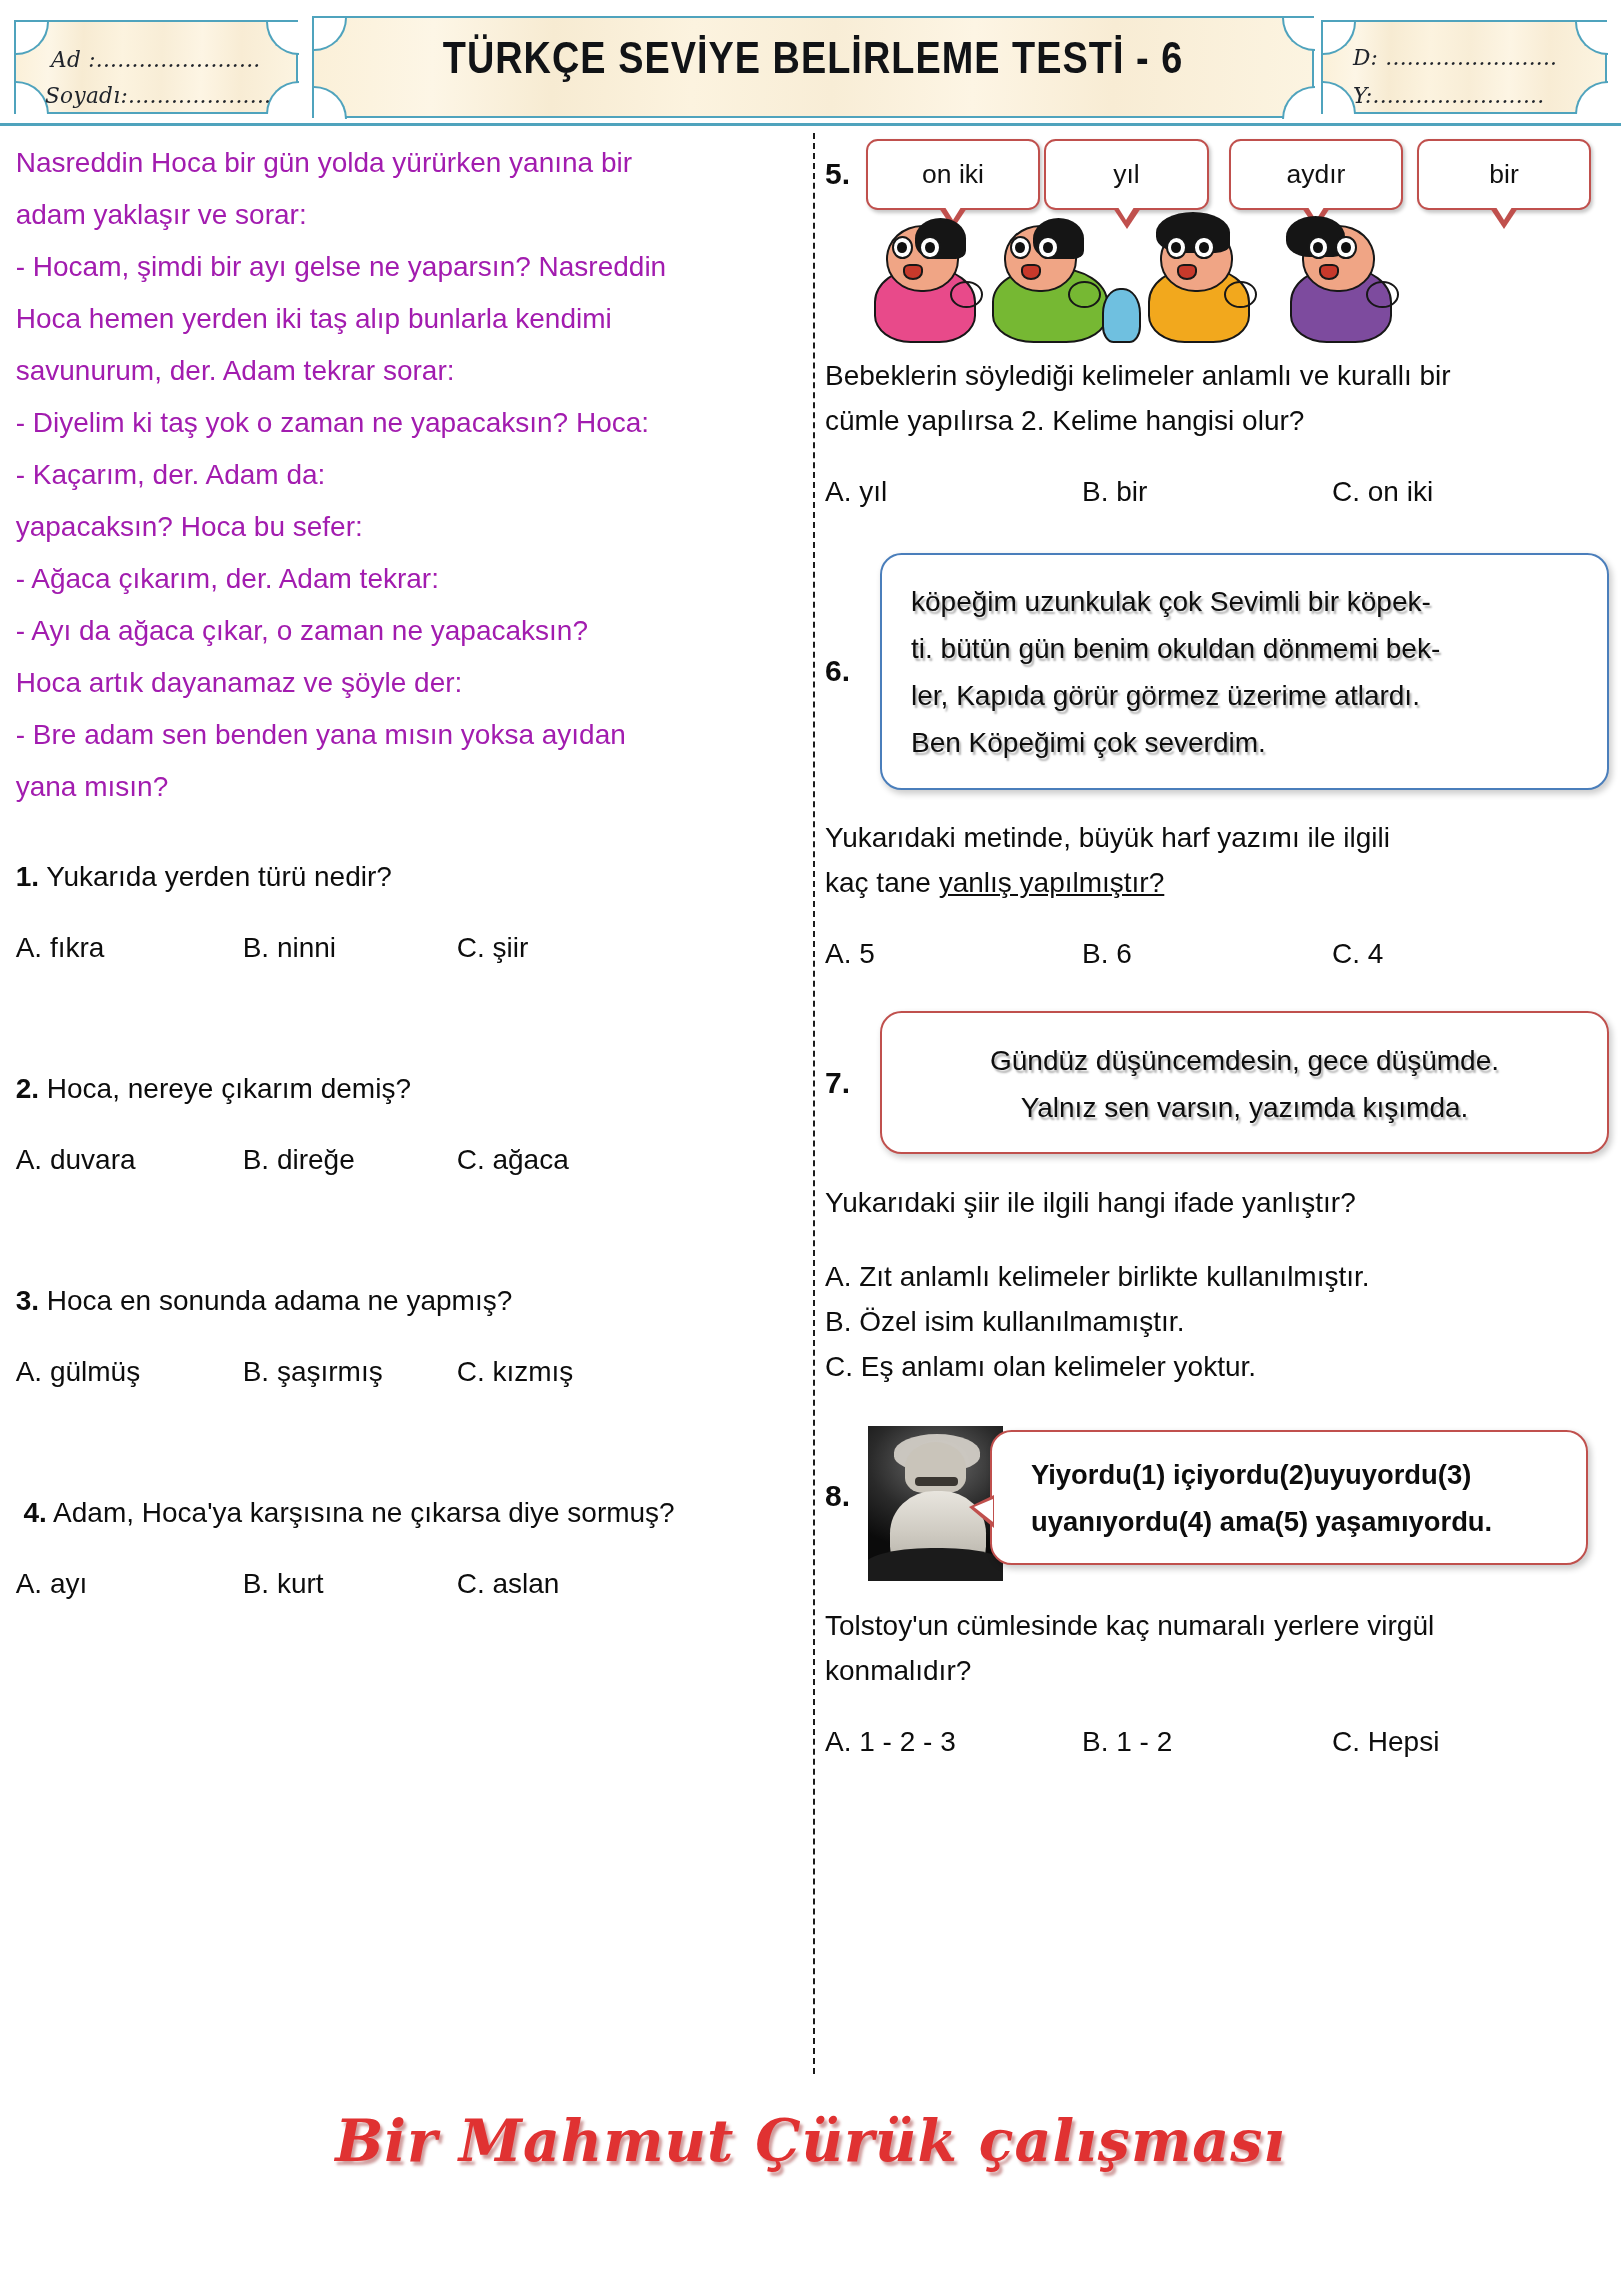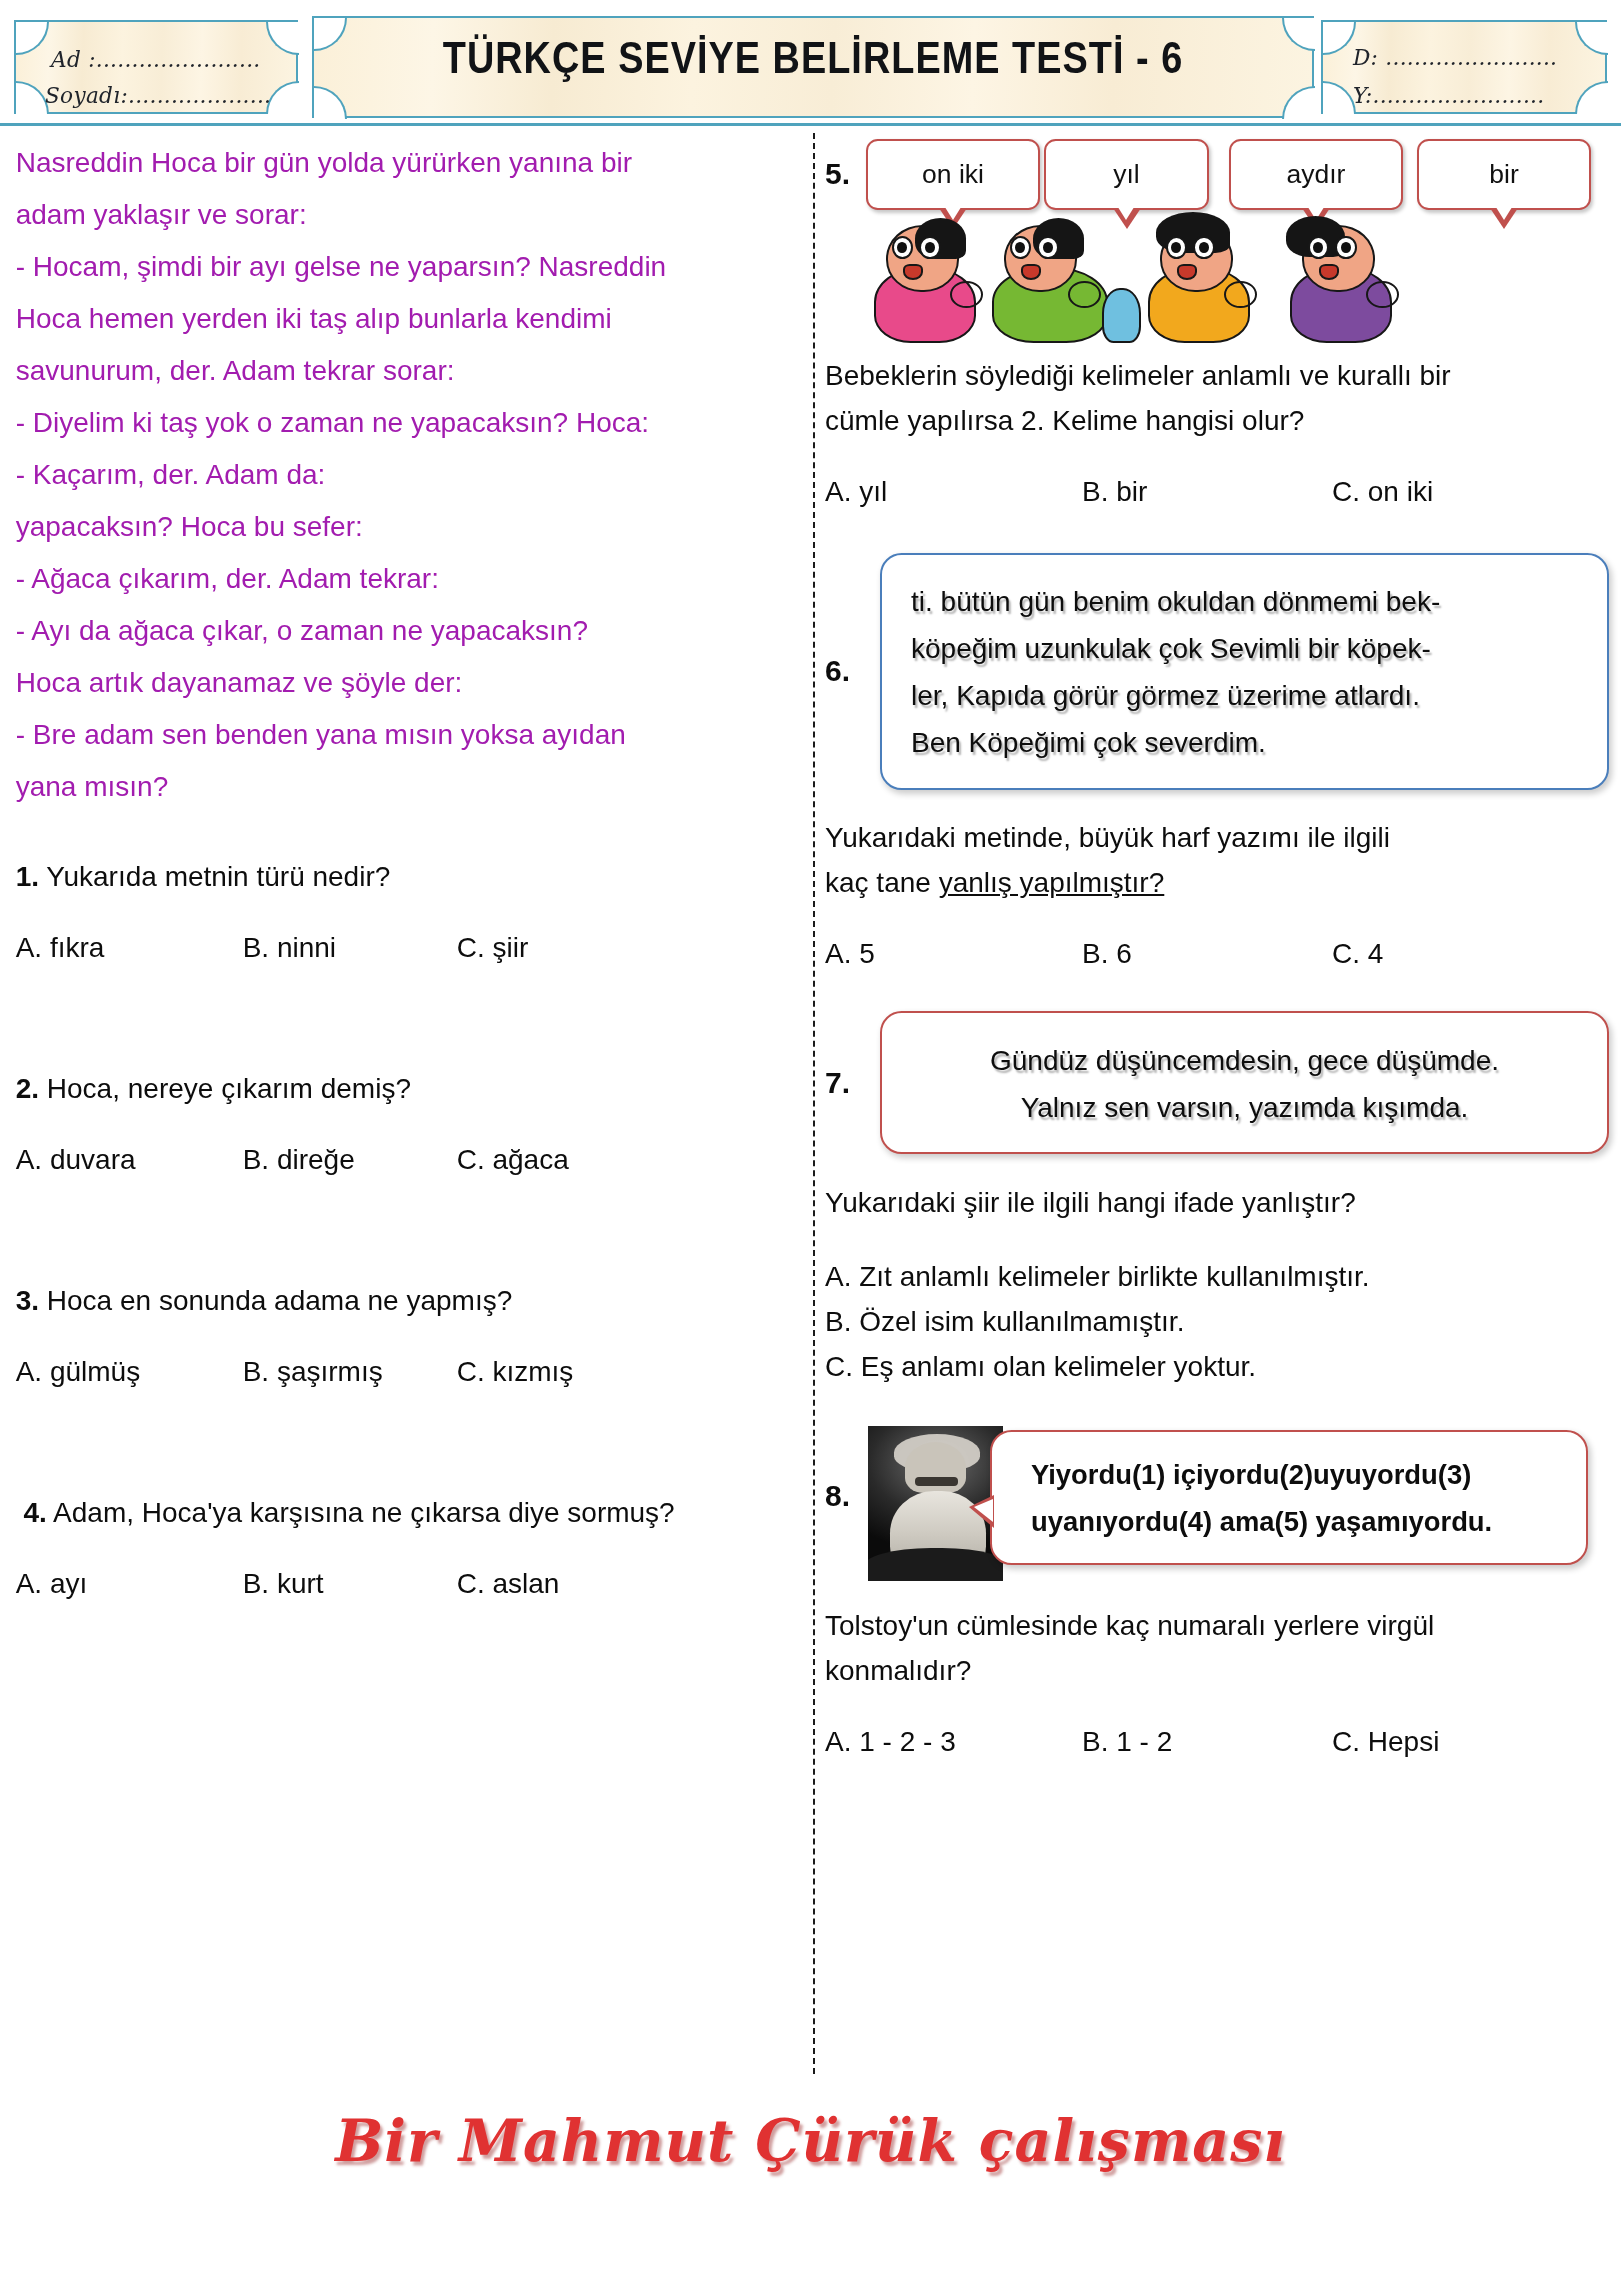--- a/index.html
+++ b/index.html
@@ -426,21 +426,21 @@
       <p>- Ağaca çıkarım, der. Adam tekrar:</p>
       <p>- Ayı da ağaca çıkar, o zaman ne yapacaksın?</p>
       <p>Hoca artık dayanamaz ve şöyle der:</p>
       <p>- Bre adam sen benden yana mısın yoksa ayıdan</p>
       <p>yana mısın?</p>
     </div>
 
     <div class="q" style="margin-top:41px;">
       <div class="q-stem">
         <span class="num">1.</span>
-        <span>Yukarıda metnin türü nedir?</span>
+        <span>Yukarıda yerden türü nedir?</span>
       </div>
       <div class="opts optsL">
         <span class="o o1">A. fıkra</span>
         <span class="o o2">B. ninni</span>
         <span class="o o3">C. şiir</span>
       </div>
     </div>
 
     <div class="q" style="margin-top:102px;">
       <div class="q-stem">
@@ -570,22 +570,22 @@
       <div class="opts optsR">
         <span class="o o1">A. yıl</span>
         <span class="o o2">B. bir</span>
         <span class="o o3">C. on iki</span>
       </div>
     </div>
 
     <div class="boxrow" style="margin-top:45px;">
       <div class="boxnum">6.</div>
       <div class="textbox blue">
+        <p>köpeğim uzunkulak çok Sevimli bir köpek-</p>
         <p>ti. bütün gün benim okuldan dönmemi bek-</p>
-        <p>köpeğim uzunkulak çok Sevimli bir köpek-</p>
         <p>ler, Kapıda görür görmez üzerime atlardı.</p>
         <p>Ben Köpeğimi çok severdim.</p>
       </div>
     </div>
     <div class="q" style="margin-top:25.5px;">
       <div class="q-stem">
         <span>Yukarıdaki metinde, </span><b>büyük harf yazımı</b><span> ile ilgili</span>
       </div>
       <div class="q-stem">
         <span>kaç tane </span><u>yanlış yapılmıştır?</u>

